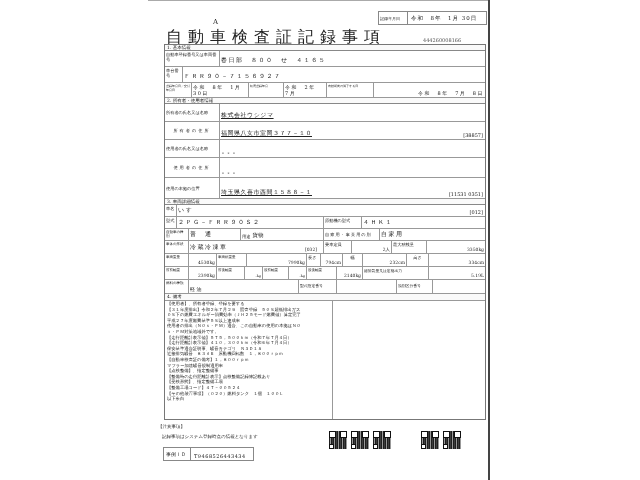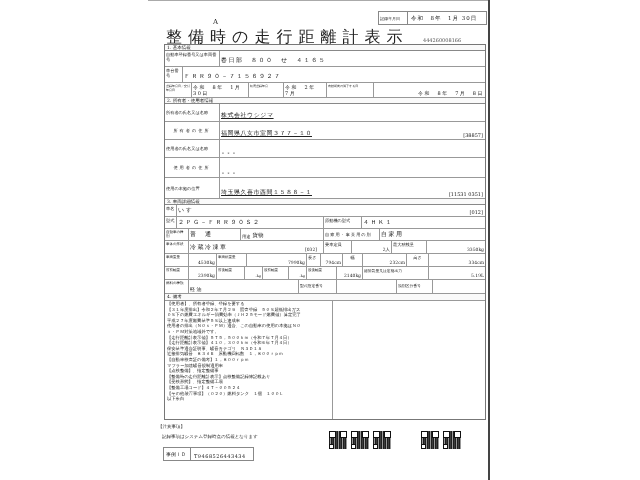--- a/index.html
+++ b/index.html
@@ -47,21 +47,21 @@
 <div class="top-edge"></div>
 <div class="right-edge"></div>
 
 <div class="mark-a">A</div>
 
 <div class="issue-box">
   <div class="lbl">記録年月日</div>
   <div class="val">令和　8年　1月 30日</div>
 </div>
 
-<div class="title">整備時の走行距離計表示</div>
+<div class="title">自動車検査証記録事項</div>
 <div class="doc-no">444260008166</div>
 
 <div class="form">
 
   <div class="sec" style="top:0">1. 基本情報</div>
 
   <div class="row" style="top:6px;height:16px">
     <div class="cell" style="left:0;width:55px">自動車登録番号又は車両番号</div>
     <div class="cell v nob" style="left:55px;width:265px">春日部　８００　せ　４１６５</div>
   </div>

